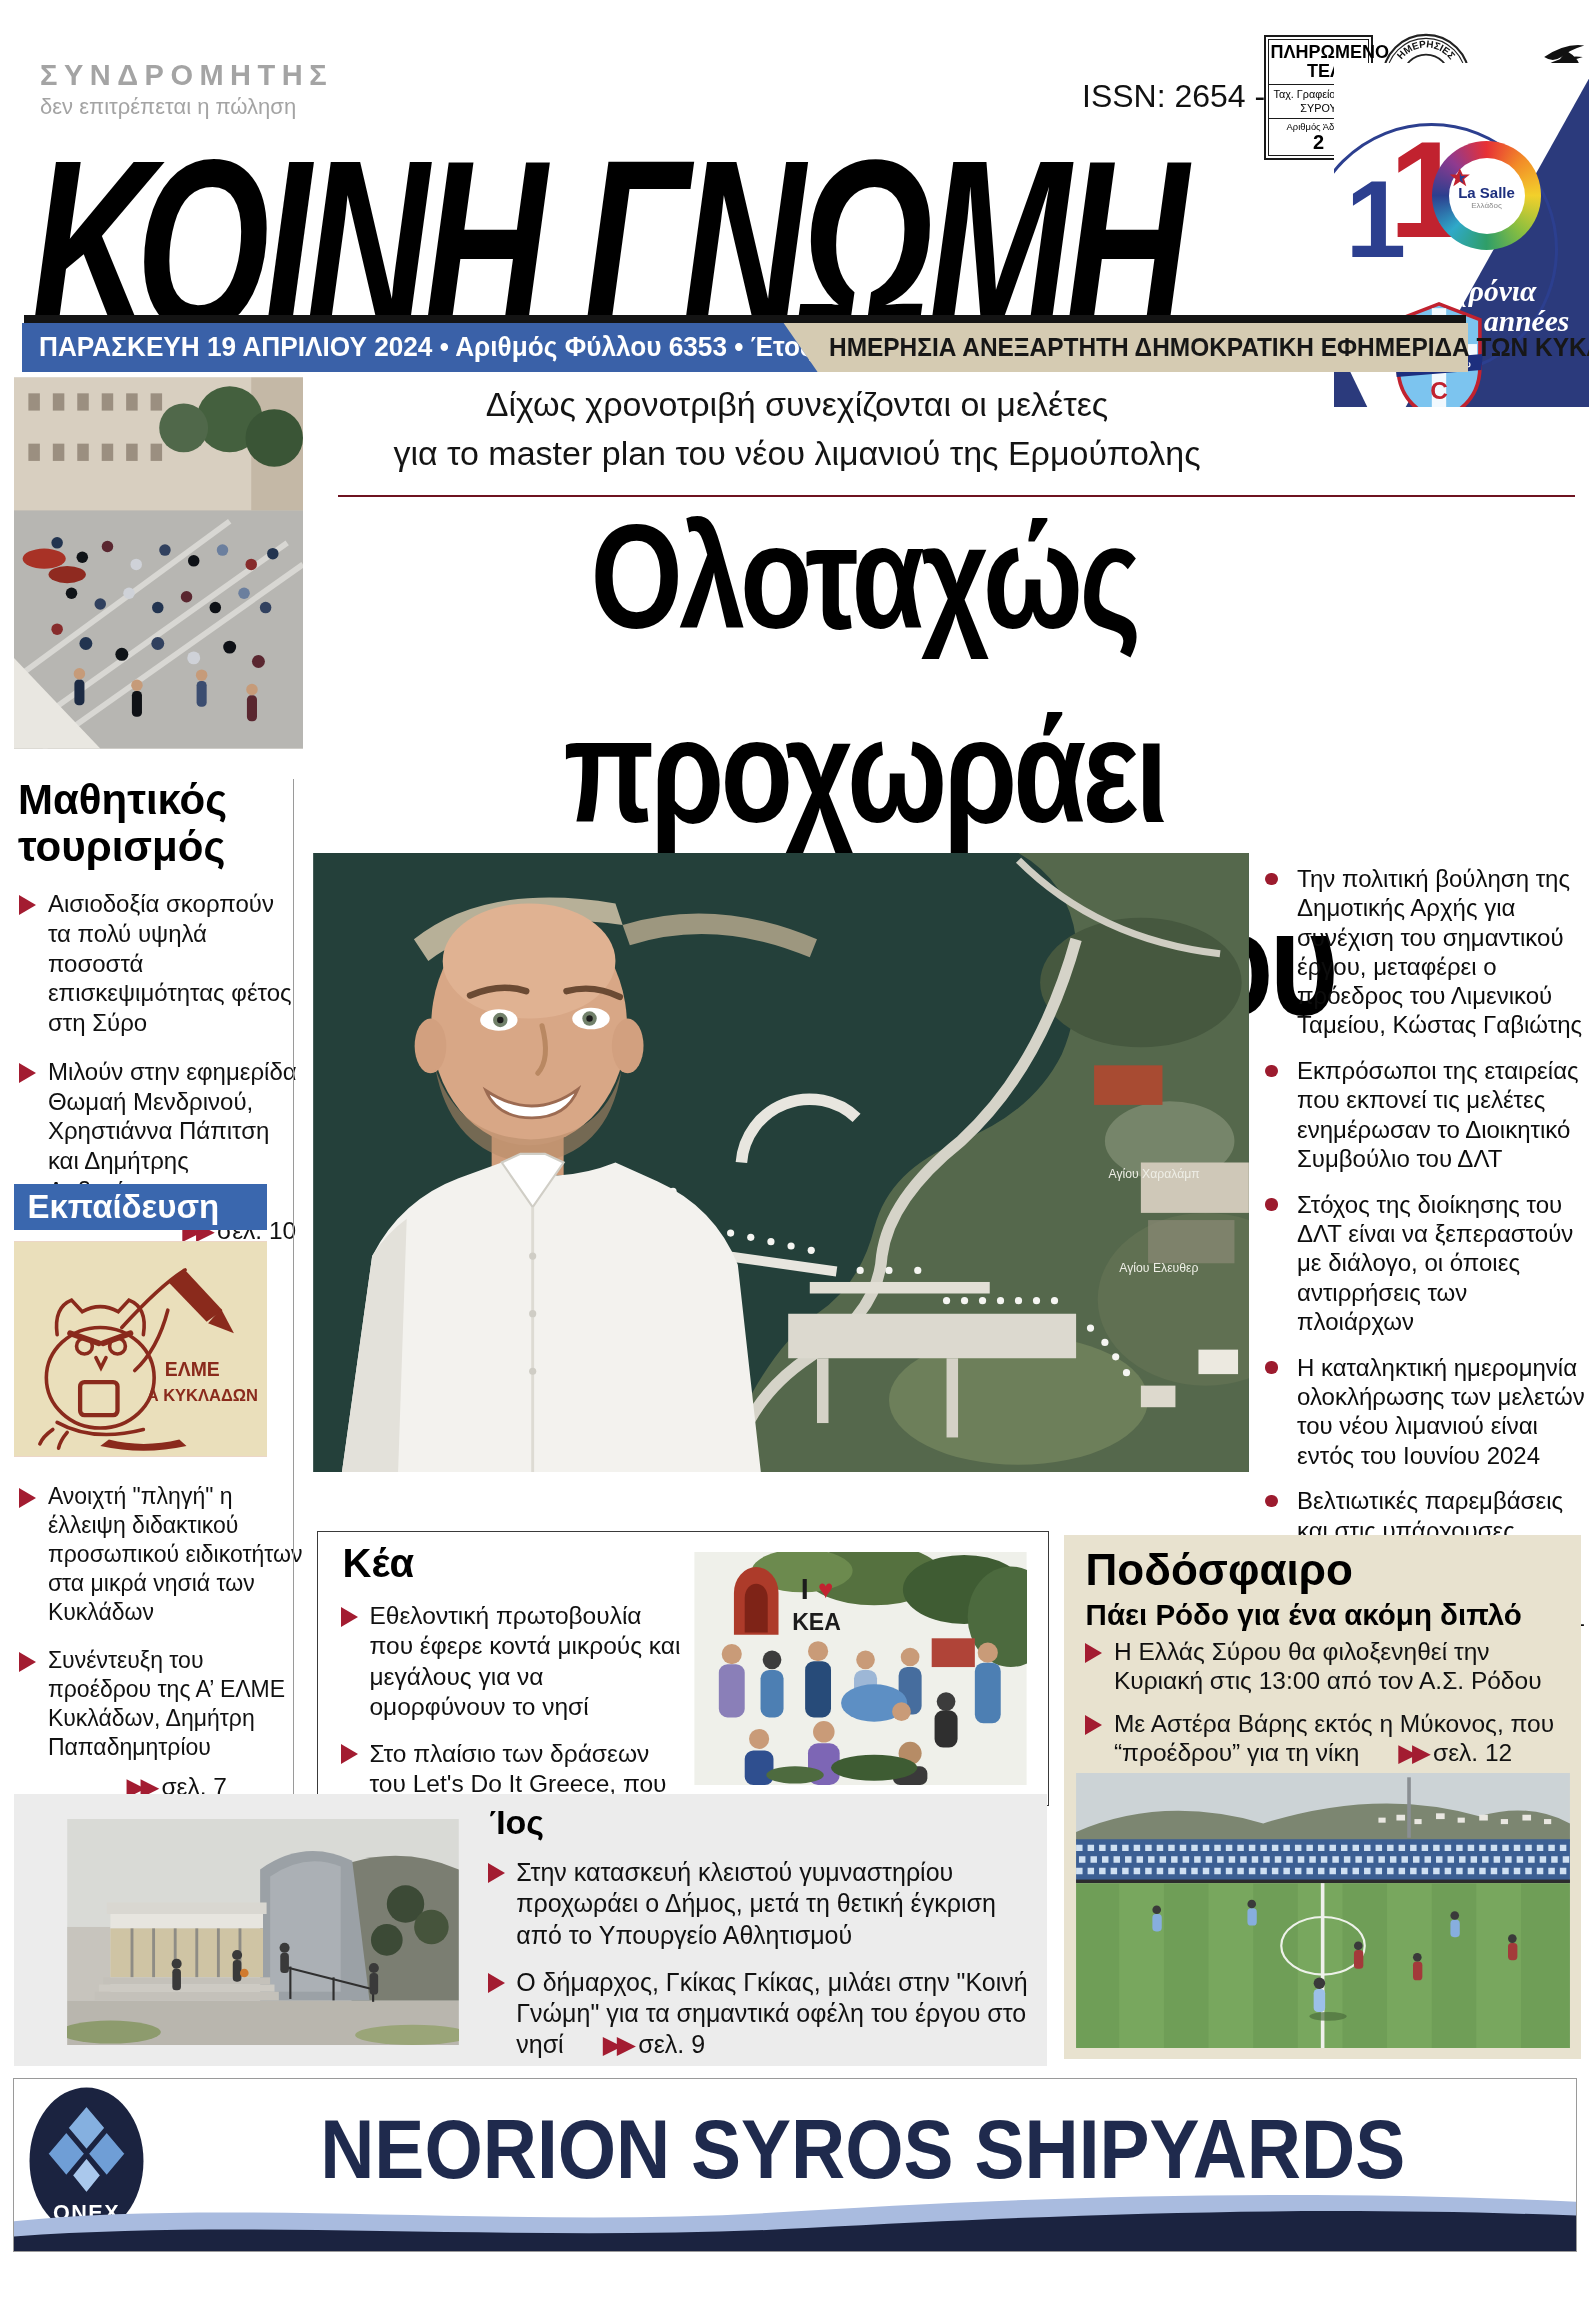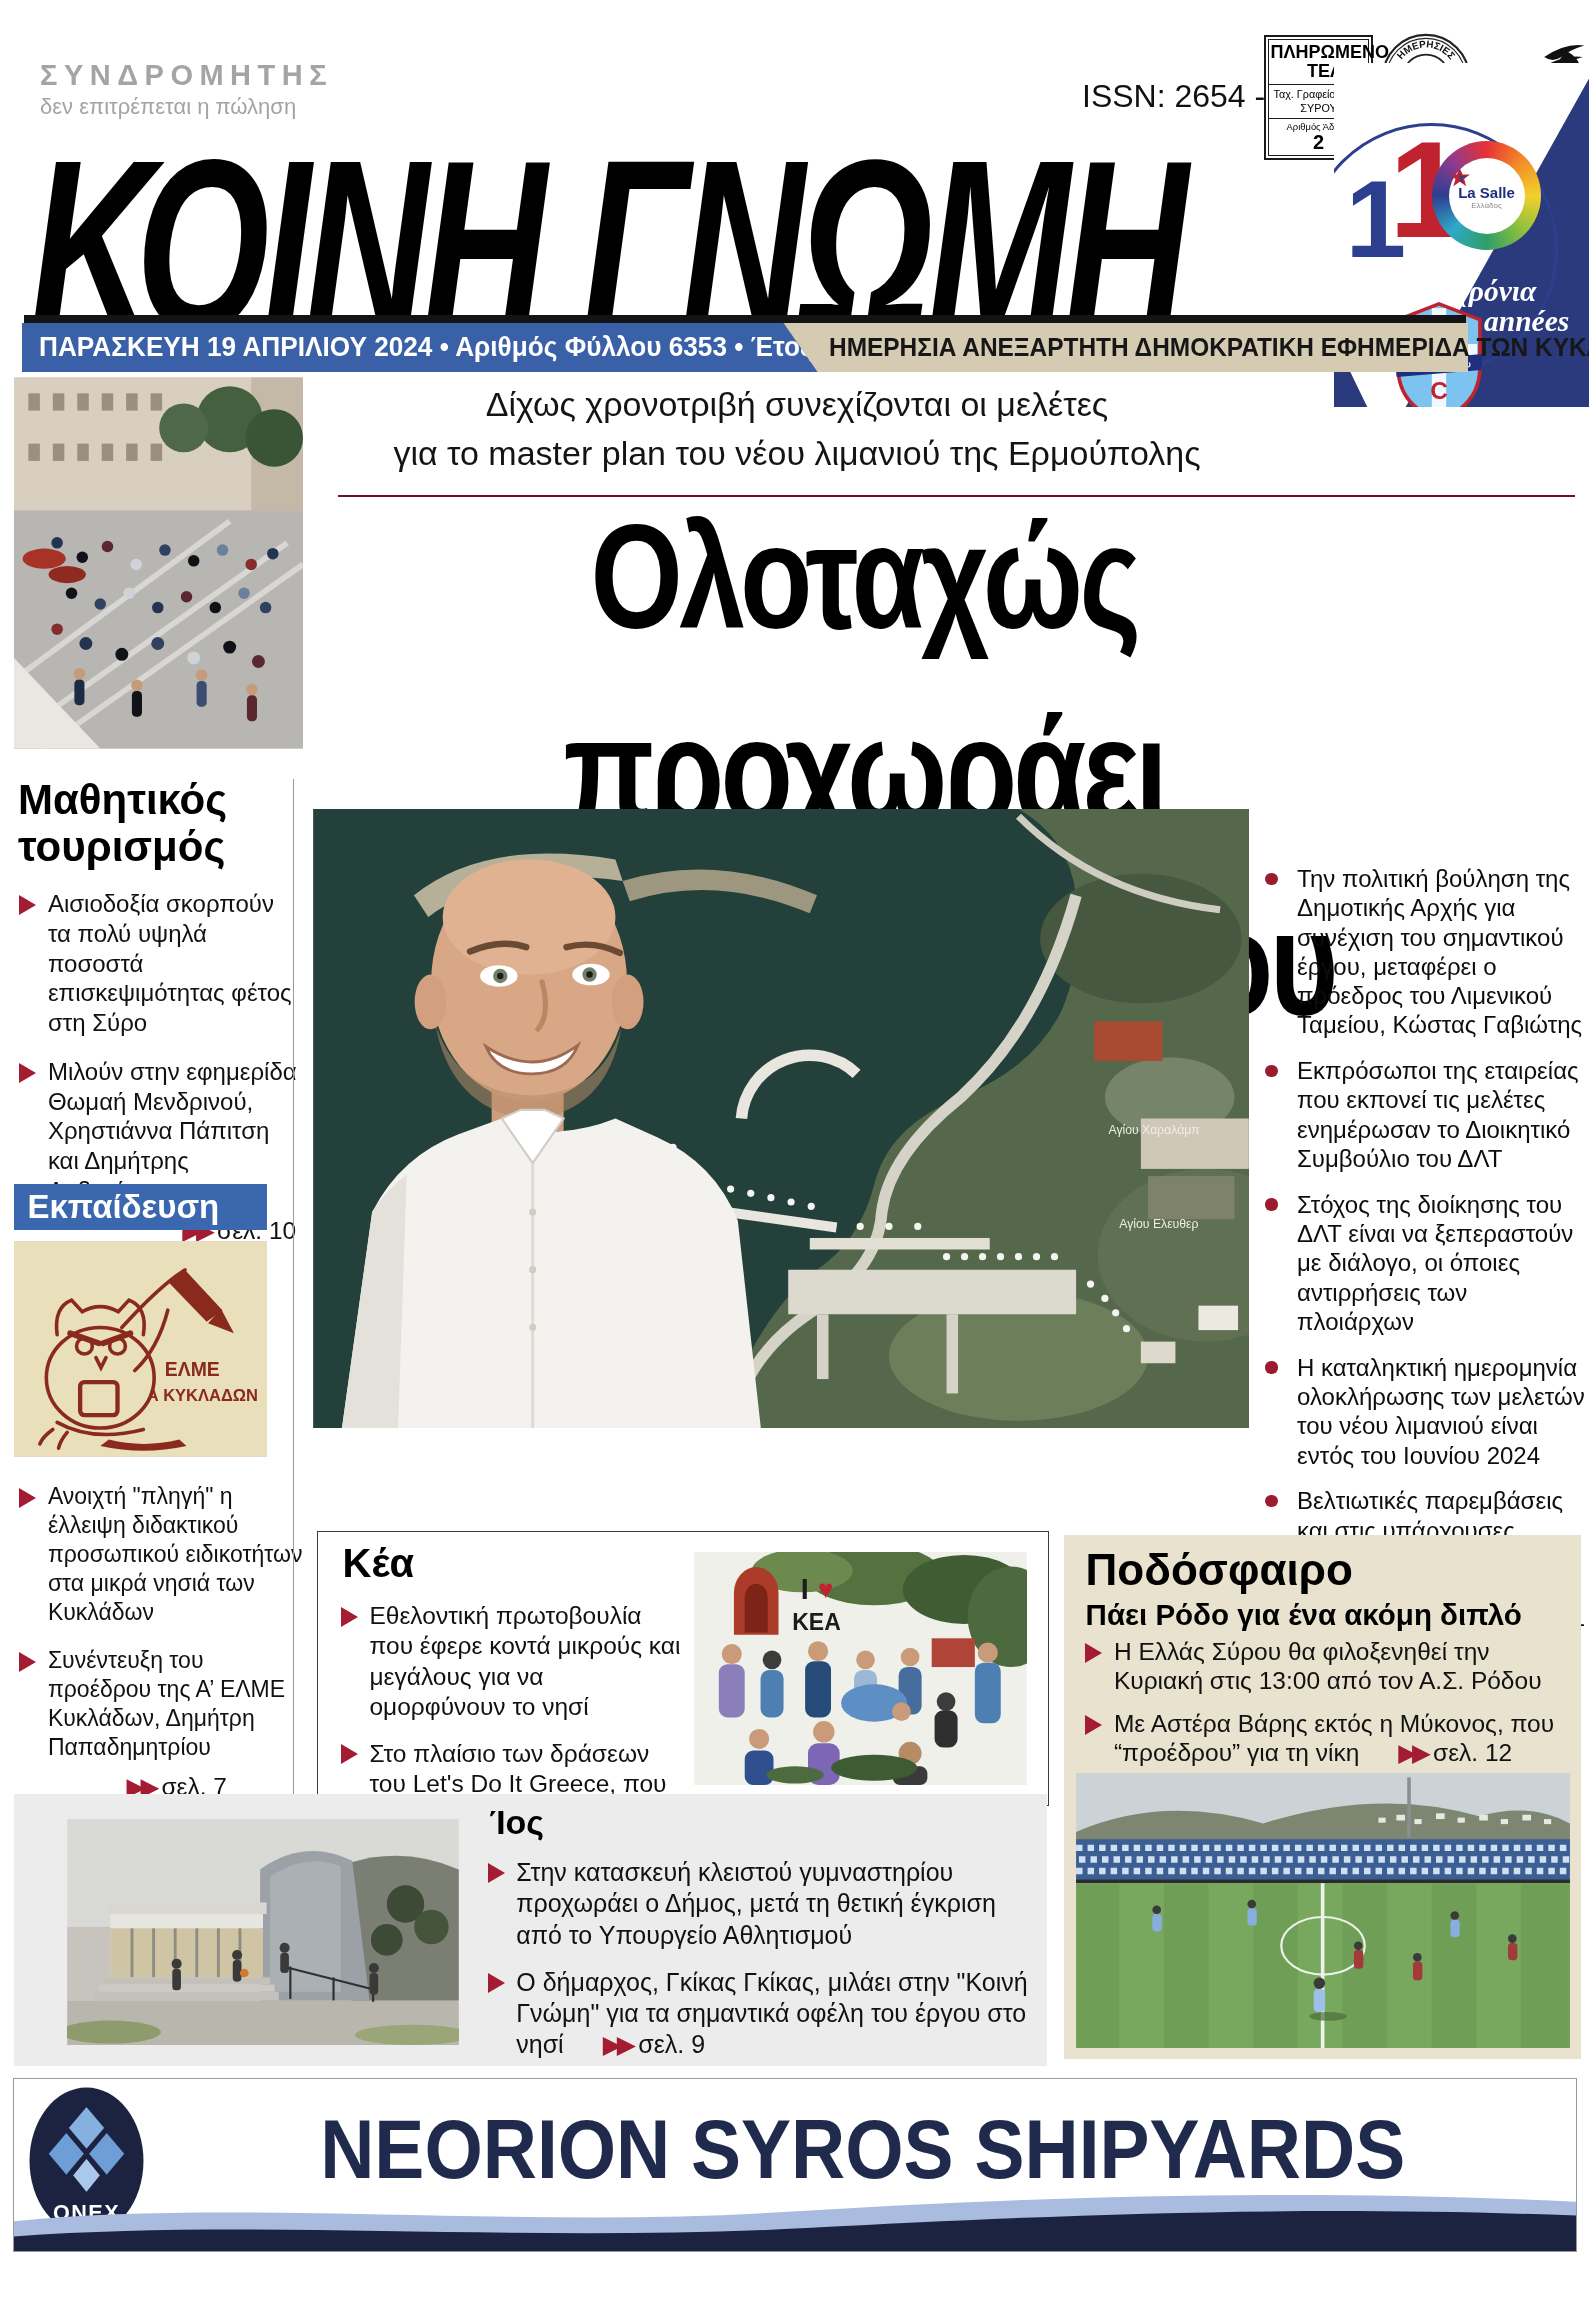--- a/index.html
+++ b/index.html
@@ -57,21 +57,21 @@
   .anniv-crest { position:absolute; left:58px; top:238px; width:94px; height:122px; }
 
   
   .kicker { left:310px; top:380px; width:974px; text-align:center; font-size:34px; color:#141414; line-height:1.45; }
   .kicker-rule { left:338px; top:495px; width:1237px; height:2.2px; background:#6e1320; }
   .headline { left:288px; top:481px; width:1152px; text-align:center; font-weight:bold; font-size:135px;
               letter-spacing:-4.3px; line-height:1.3; color:#000; transform:scale(.88,1.1); transform-origin:50% 0; }
 
   
   .photo1 { left:14.4px;  top:377px;  width:289px;  height:372px; }
-  .photo2 { left:313px; top:809px; width:936px; height:656px; }
+  .photo2 { left:313px; top:853px; width:936px; height:656px; }
   svg { display:block; }
 
   
   .tourism { left:18px; top:776px; width:284px; }
   .col-title { font-size:42px; font-weight:bold; color:#000; line-height:1.12; }
   .b-item { display:flex; margin-top:19px; }
   .tri { flex:none; width:0; height:0; border-left:17.3px solid #a31c31; border-top:10px solid transparent;
          border-bottom:10px solid transparent; margin:5.8px 11.5px 0 1.4px; }
   .b-text { font-size:24px; line-height:1.24; color:#111; }
   .page-row { text-align:right; padding-right:5.8px; margin-top:10px; font-size:24.5px; color:#111; }

